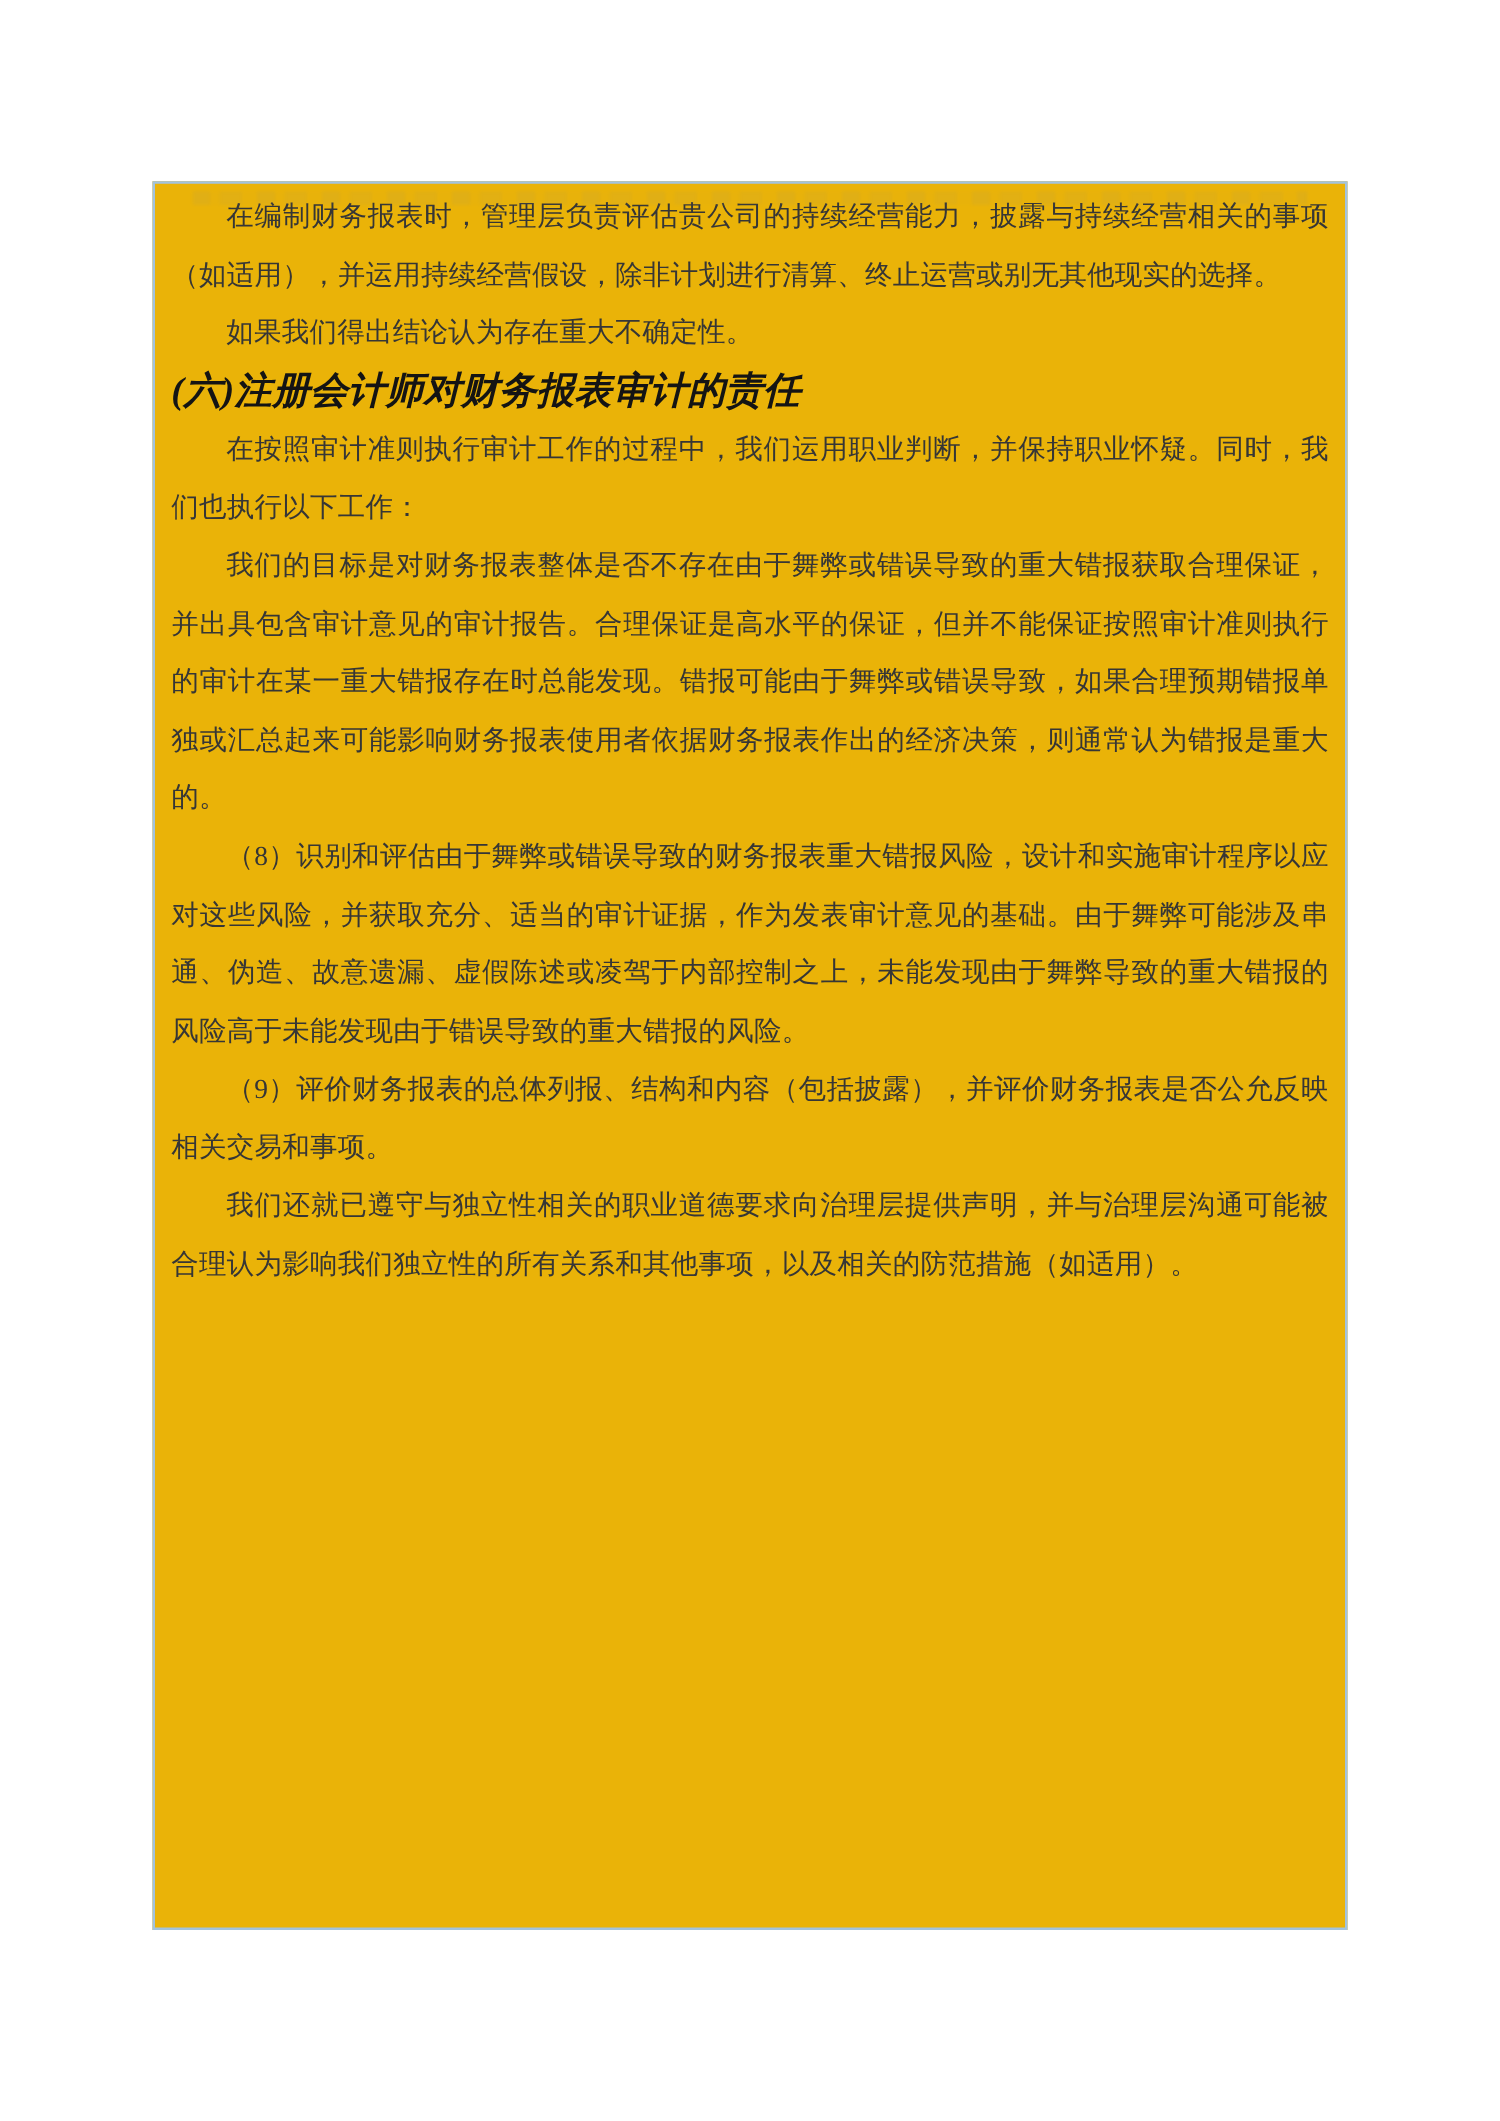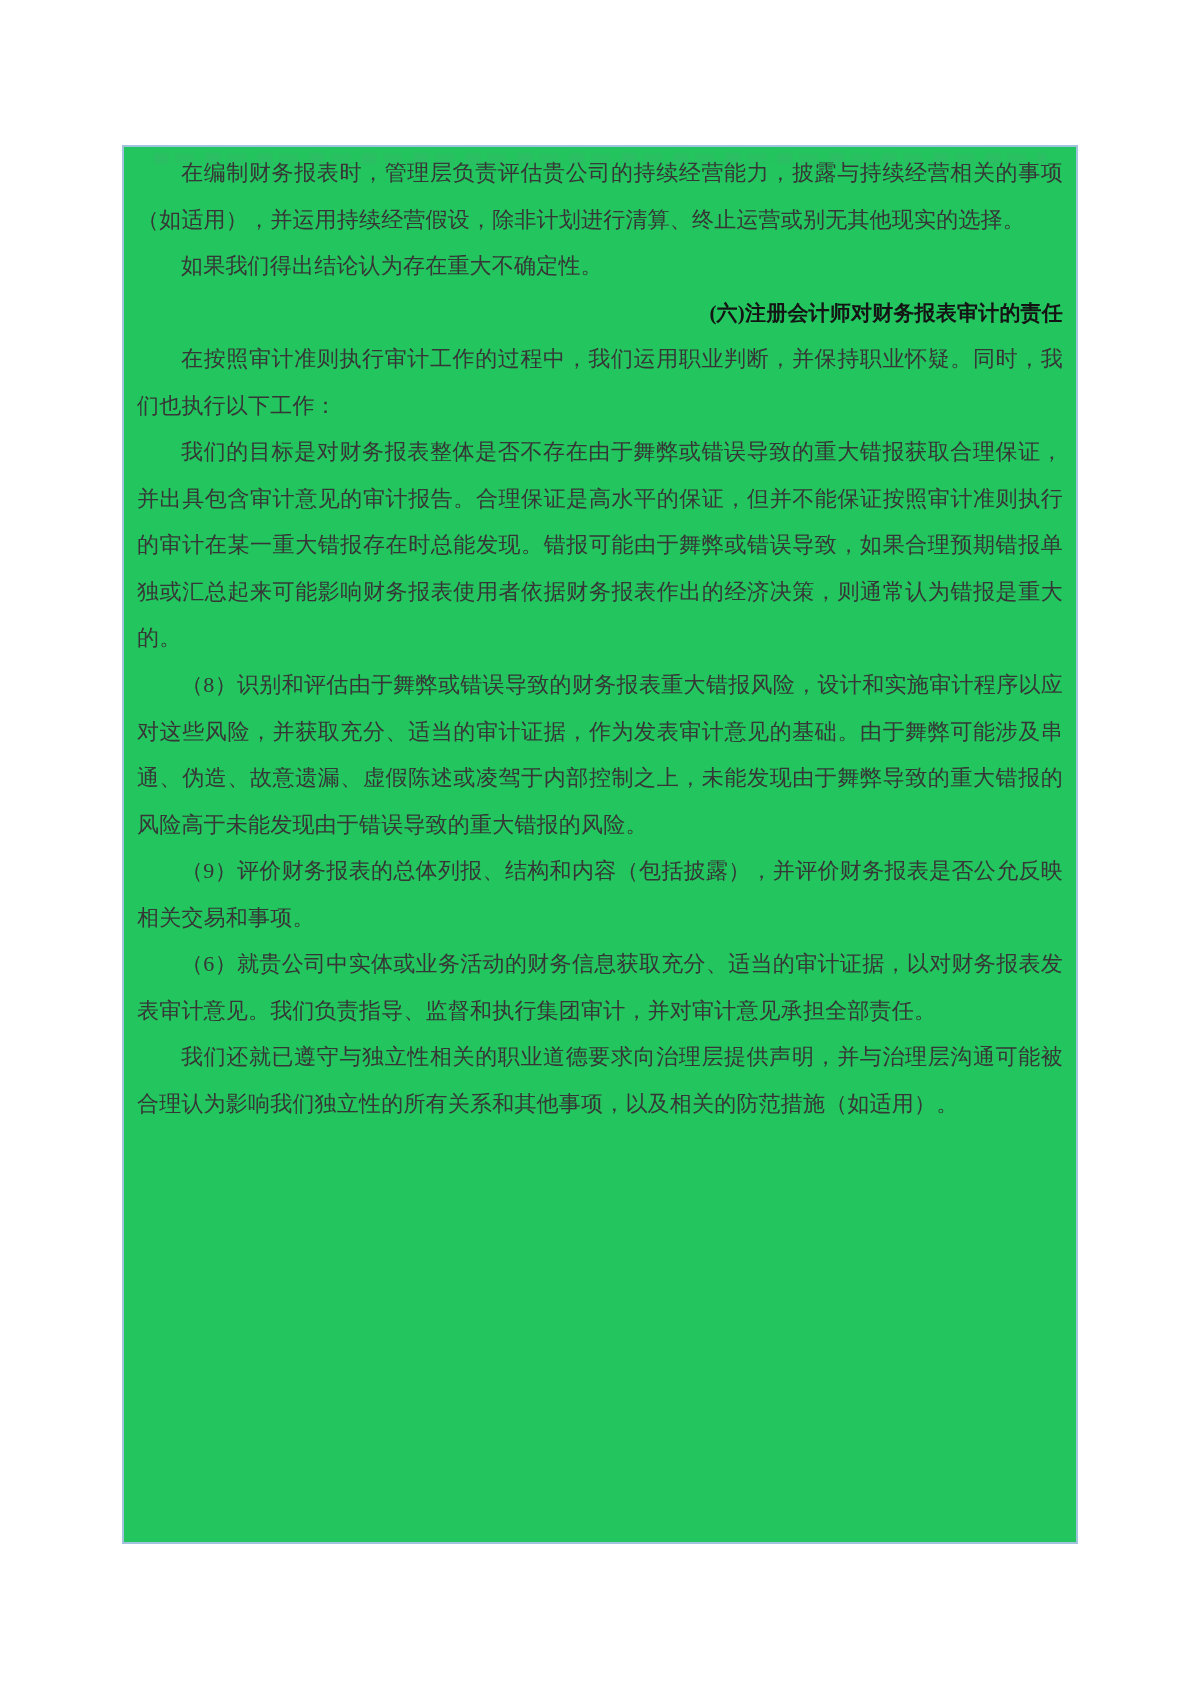--- a/index.html
+++ b/index.html
@@ -22,21 +22,21 @@
     height: 1697px;
     background: var(--bg);
   }
   .content-box {
     position: absolute;
     left: 122px;
     top: 145px;
     width: 956px;
     height: 1399px;
     border: 2px solid var(--border-color);
-    background: #22c55e;
+    background: #eab308;
     padding: 3px 13px 0 13px;
     overflow: hidden;
   }
   
   .ghost-line {
     position: absolute;
     left: 30px;
     right: 30px;
     top: 6px;
     height: 11px;
@@ -54,26 +54,27 @@
   .para {
     font-size: 22px;
     line-height: 46.55px;
     color: var(--text-color);
     text-align: justify;
     text-justify: inter-ideograph;
     letter-spacing: 0.2px;
   }
   .indent { text-indent: 2em; }
   .section-heading {
-    font-size: 21px;
+    font-size: 30px;
     line-height: 46.55px;
     font-weight: 700;
     color: var(--heading-color);
-    text-align: right;
+    text-align: left;
     letter-spacing: 0.2px;
+    font-style: italic;
   }
 </style>
 </head>
 <body>
 
 <div class="page">
   <div class="content-box">
     <div class="ghost-line"></div>
 
     <p class="para indent">在编制财务报表时，管理层负责评估贵公司的持续经营能力，披露与持续经营相关的事项（如适用），并运用持续经营假设，除非计划进行清算、终止运营或别无其他现实的选择。</p>
@@ -86,18 +87,17 @@
 
     <p class="para indent">我们的目标是对财务报表整体是否不存在由于舞弊或错误导致的重大错报获取合理保证，并出具包含审计意见的审计报告。合理保证是高水平的保证，但并不能保证按照审计准则执行的审计在某一重大错报存在时总能发现。错报可能由于舞弊或错误导致，如果合理预期错报单独或汇总起来可能影响财务报表使用者依据财务报表作出的经济决策，则通常认为错报是重大的。</p>
 
     <p class="para indent">（8）识别和评估由于舞弊或错误导致的财务报表重大错报风险，设计和实施审计程序以应对这些风险，并获取充分、适当的审计证据，作为发表审计意见的基础。由于舞弊可能涉及串通、伪造、故意遗漏、虚假陈述或凌驾于内部控制之上，未能发现由于舞弊导致的重大错报的风险高于未能发现由于错误导致的重大错报的风险。</p>
 
 
 
 
     <p class="para indent">（9）评价财务报表的总体列报、结构和内容（包括披露），并评价财务报表是否公允反映相关交易和事项。</p>
 
-    <p class="para indent">（6）就贵公司中实体或业务活动的财务信息获取充分、适当的审计证据，以对财务报表发表审计意见。我们负责指导、监督和执行集团审计，并对审计意见承担全部责任。</p>
 
 
     <p class="para indent">我们还就已遵守与独立性相关的职业道德要求向治理层提供声明，并与治理层沟通可能被合理认为影响我们独立性的所有关系和其他事项，以及相关的防范措施（如适用）。</p>
   </div>
 </div>
 
 </body></html>

